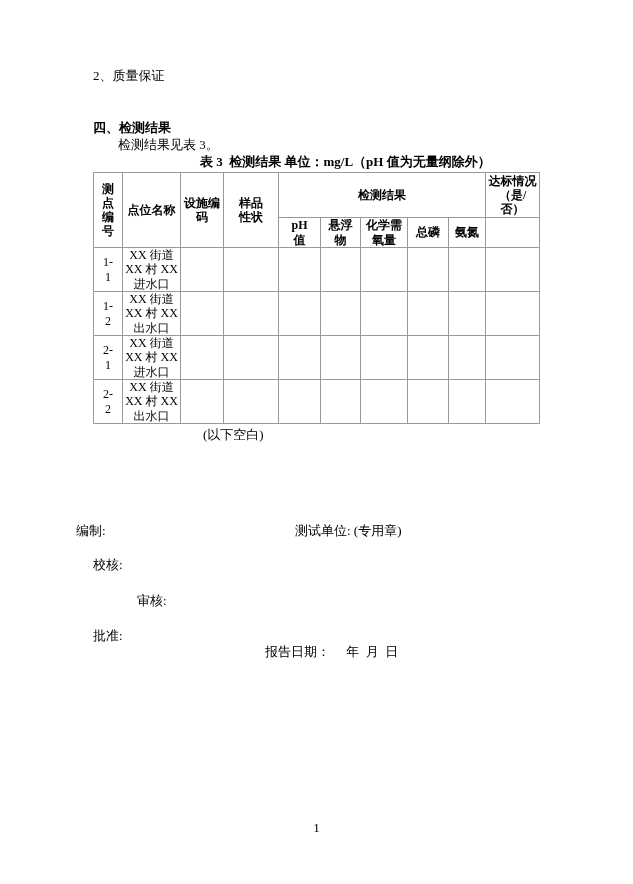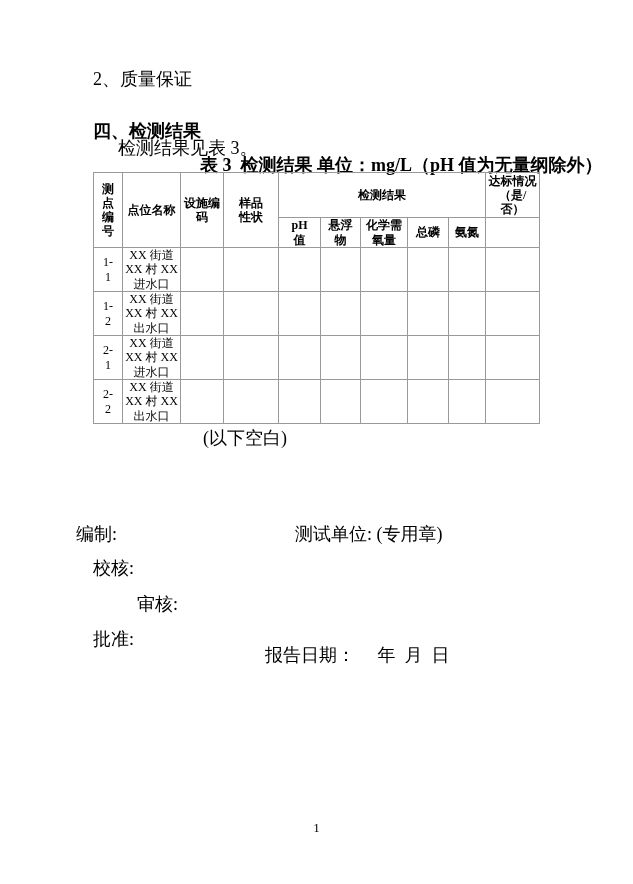--- a/index.html
+++ b/index.html
@@ -9,21 +9,21 @@
     width: 633px;
     height: 884px;
     margin: 0 auto;
     background: #ffffff;
     font-family: "Liberation Serif", "DejaVu Serif", serif;
     color: #000000;
     overflow: hidden;
   }
   .t {
     position: absolute;
-    font-size: 18px;
+    font-size: 13px;
     line-height: 1.15;
     white-space: pre;
   }
   .bold { font-weight: bold; }
   .doc-table {
     position: absolute;
     left: 93px;
     top: 172px;
     width: 446px;
     border-collapse: collapse;

